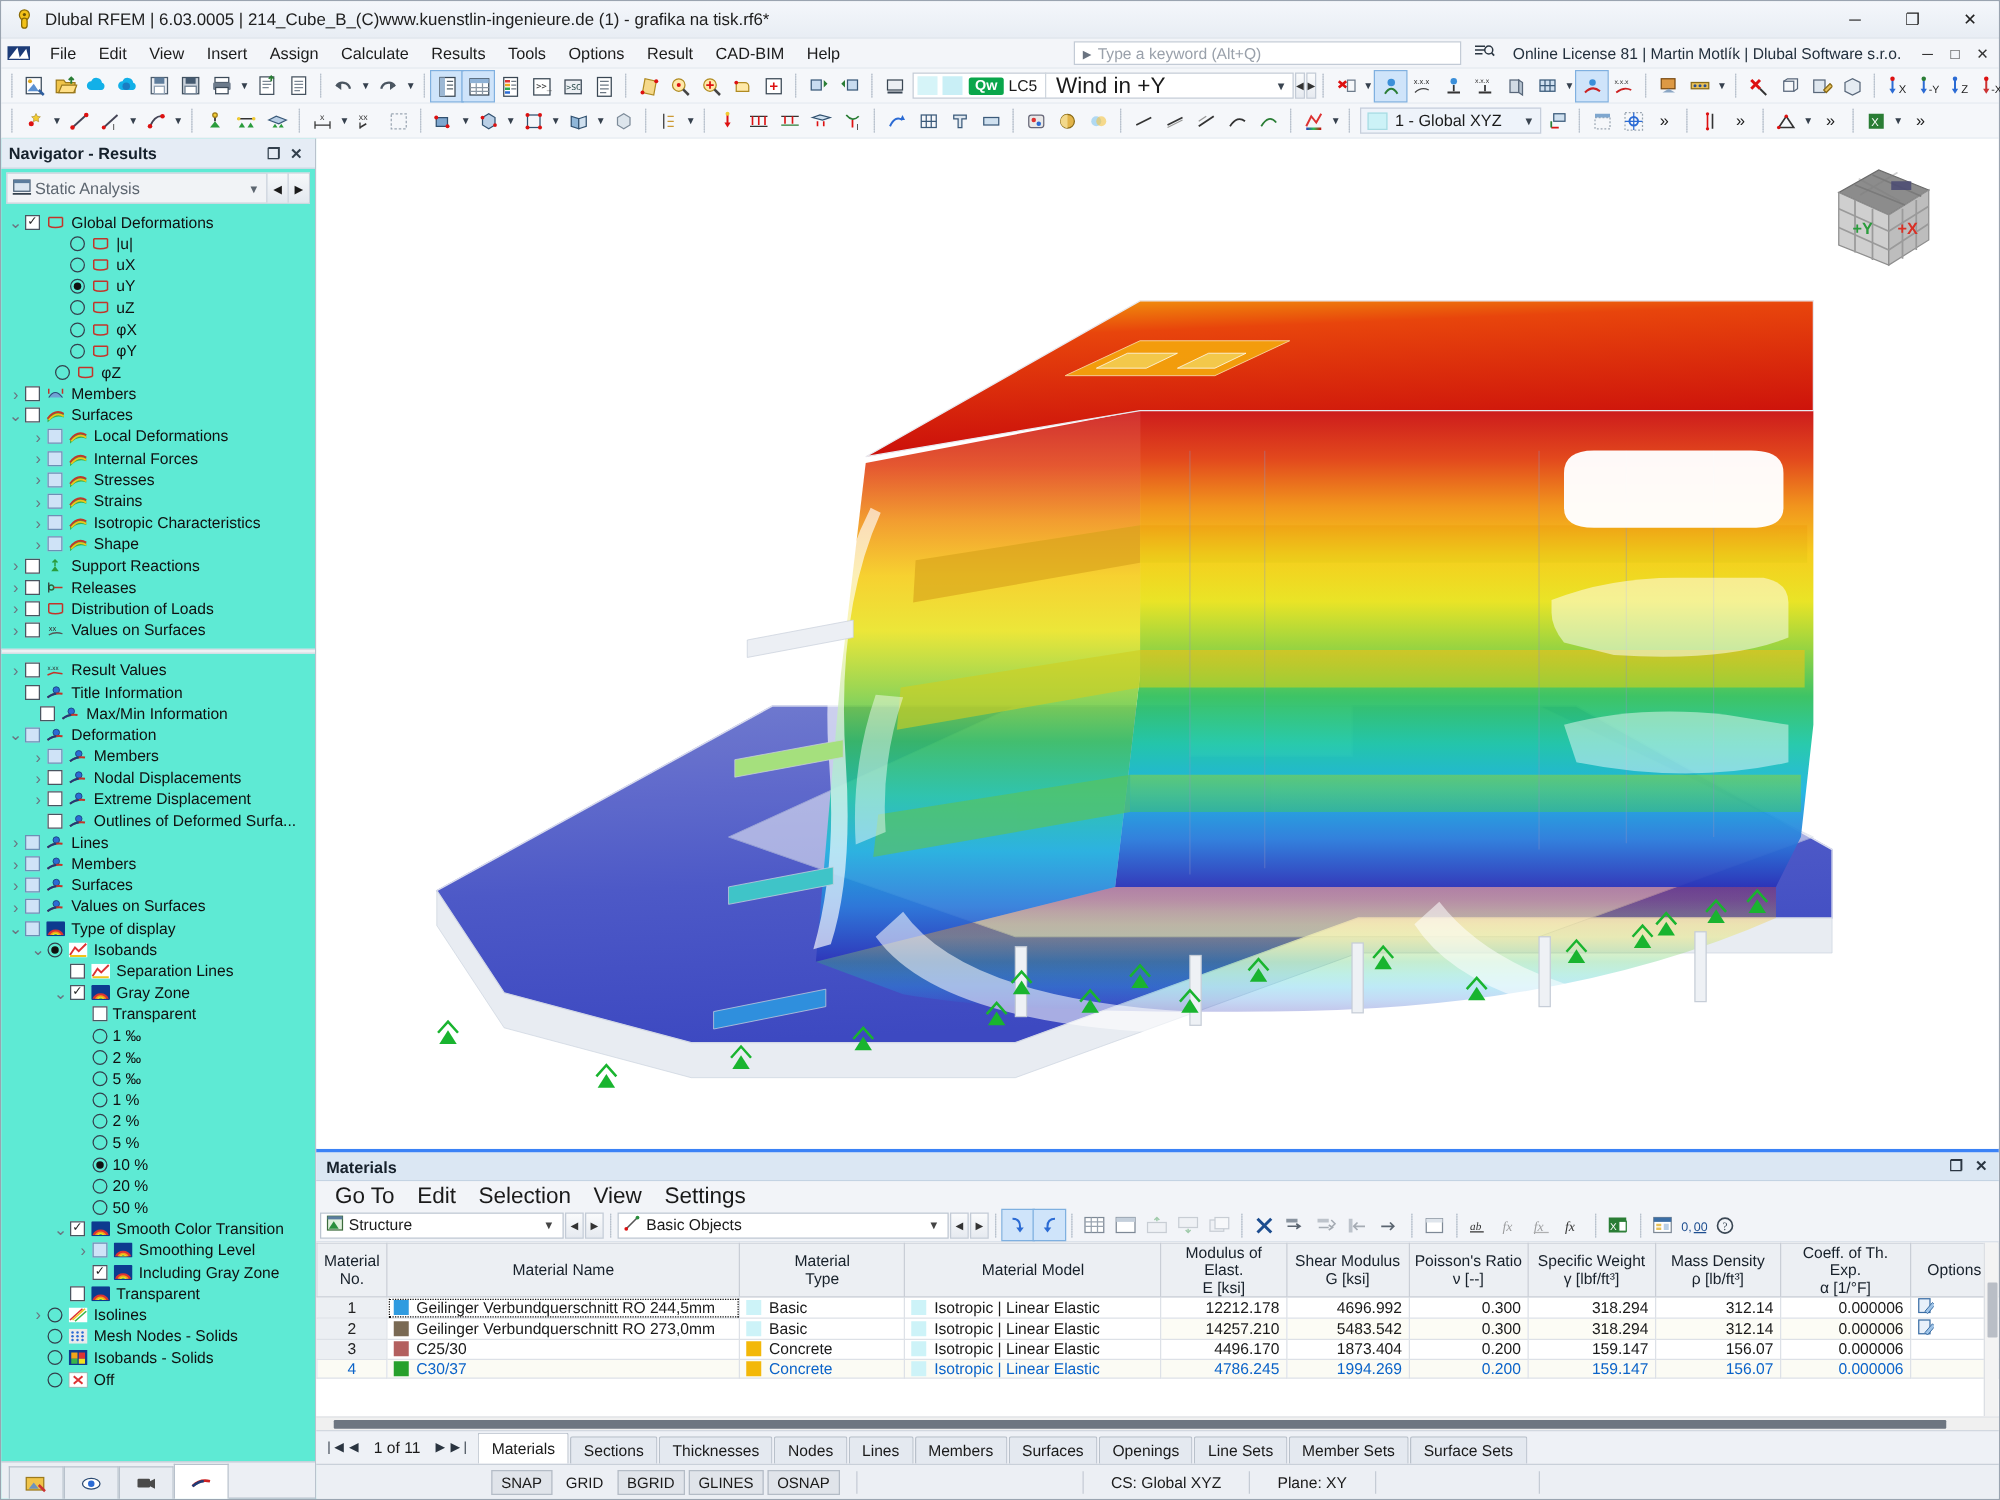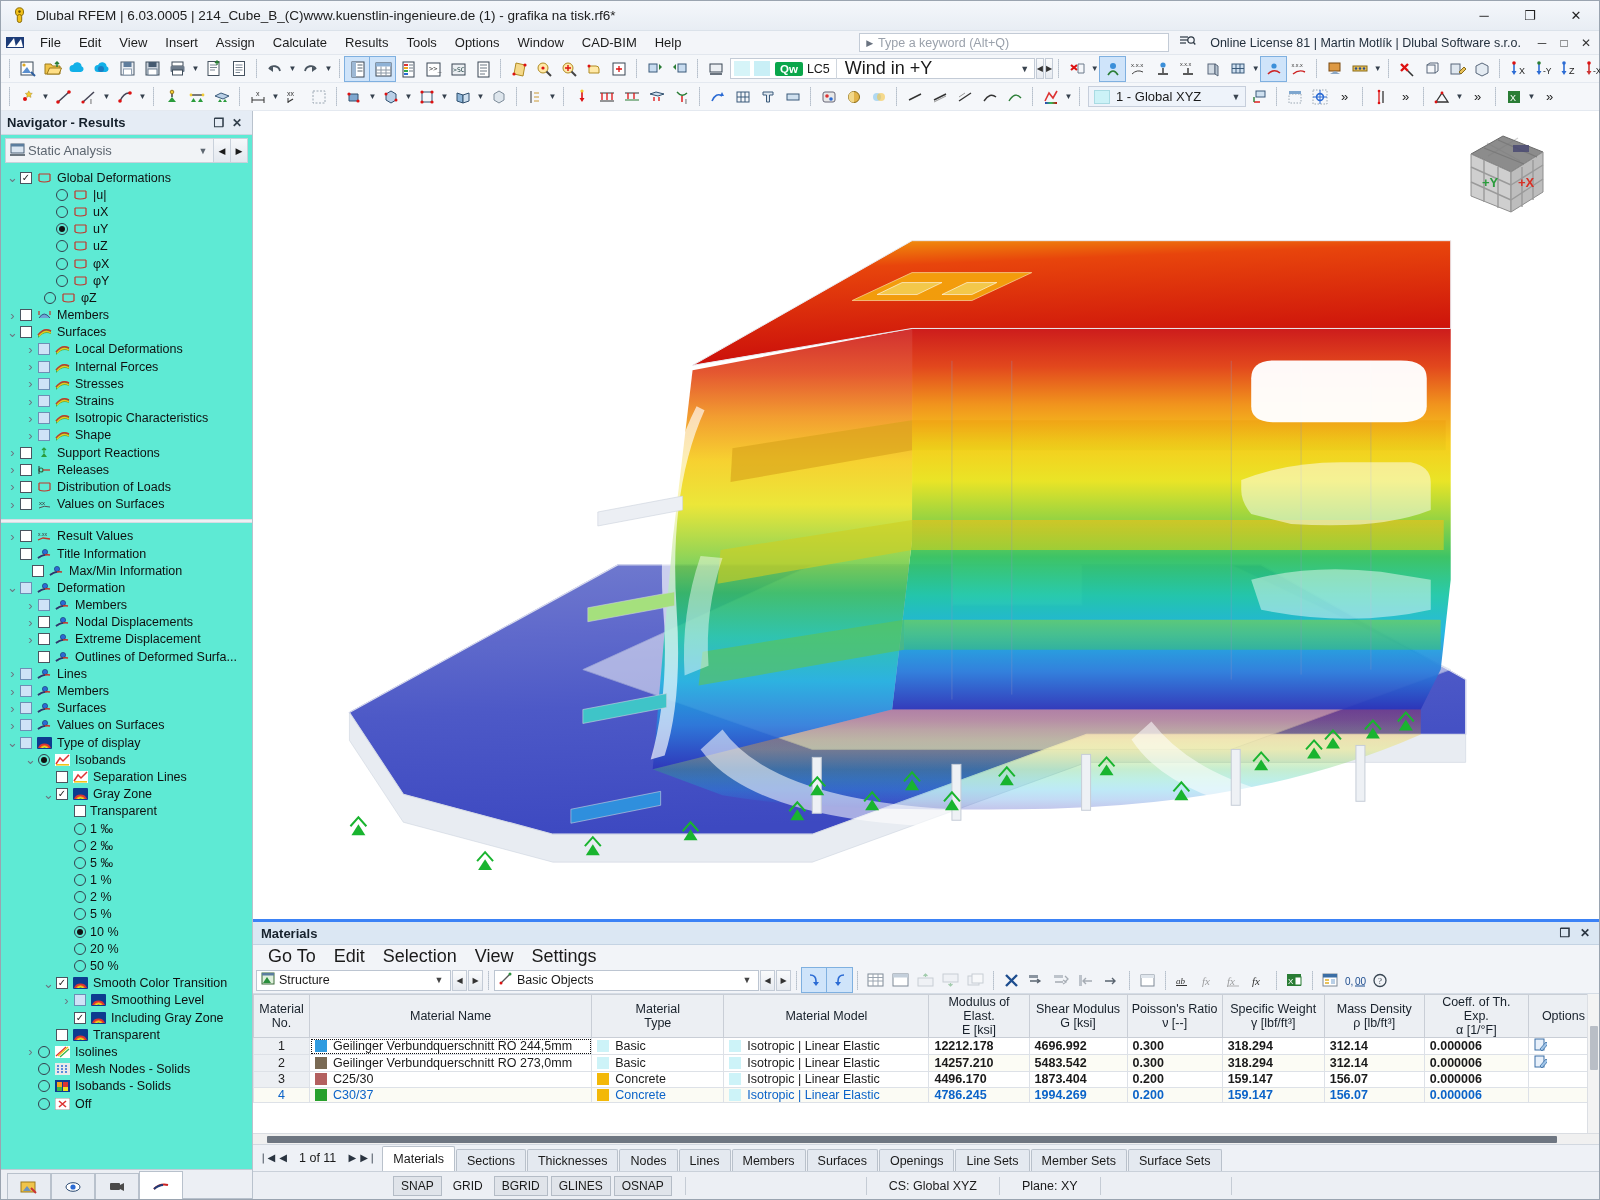--- a/index.html
+++ b/index.html
@@ -55,21 +55,21 @@
   .lcqw { background:#0aa64b; color:#fff; font-weight:bold; font-size:11.5px;
           padding:1px 5px; border-radius:2px; margin:0 4px;}
   .lcno { font-size:12.5px; padding-right:6px; }
   .lcname { border-left:1px solid #cfd6de; padding:0 8px; width:180px;
             font-size:18px; }
   .cbcaret { width:18px; text-align:center; color:#3a4450; font-size:9px;}
   .spin { width:15px; height:21px; background:linear-gradient(#fafbfc,#e6eaf0);
           border:1px solid #c3cbd6; display:flex; align-items:center;
           justify-content:center; font-size:8px; color:#333; margin-left:1px;}
   .csbox { display:flex; align-items:center; height:21px; background:#eef3fa;
-           border:1px solid #c6cedb; width:158px; margin-left:3px;}
+           border:1px solid #c6cedb; width:145px; margin-left:3px;}
   .csbox .sw { width:16px; height:14px; background:#ccf2f7; margin:0 6px 0 5px;
                border:1px solid #a9dbe3;}
 
   
   .body { flex:1; display:flex; min-height:0; }
 
   
   .nav { width:252px; background:#5eead4; border-right:1px solid #b9c2cd;
          display:flex; flex-direction:column; }
   .navhead { height:24px; background:#e5ecf5; display:flex; align-items:center;
@@ -134,21 +134,21 @@
   .ddl .cv { width:22px; text-align:center; color:#444; font-size:9px;}
 
   
   .tblwrap { flex:1; overflow:hidden; background:#fff; position:relative;}
   table.mat { border-collapse:collapse; width:100%; font-size:12.5px; table-layout:fixed;}
   table.mat th { background:#eceff3; border:1px solid #c9ced6; font-weight:normal;
                  height:36px; color:#17202a; padding:0 4px; vertical-align:middle;}
   table.mat td { border:1px solid #dde1e7; height:15.6px; padding:0 5px;
                  white-space:nowrap; overflow:hidden; }
   table.mat tr.sel td { color:#0b63c8; background:#fbfbf4;}
-  td.num { text-align:left;font-weight:bold; }
+  td.num { text-align:right; }
   td.ctr { text-align:center; background:#eceff3; color:#222;}
   .sw { display:inline-block; width:12px; height:12px; vertical-align:-2px;
         margin-right:6px; }
   .cellact { outline:1.4px dotted #111; outline-offset:-2px; }
   .altrow { background:#fcfcf5; }
   .hscroll { height:11px; background:#f0f0f0; border-top:1px solid #dadde2;
              display:flex; align-items:center;}
   .hscroll .thumb { height:7px; background:#6e7681; margin-left:14px; width:1290px;
                     border-radius:1px;}
   .vscroll { position:absolute; right:0; top:0; width:12px; bottom:0;
@@ -209,21 +209,21 @@
     <div id="menu-items" style="display:flex">
         <div class="menuitem">File</div>
         <div class="menuitem">Edit</div>
         <div class="menuitem">View</div>
         <div class="menuitem">Insert</div>
         <div class="menuitem">Assign</div>
         <div class="menuitem">Calculate</div>
         <div class="menuitem">Results</div>
         <div class="menuitem">Tools</div>
         <div class="menuitem">Options</div>
-        <div class="menuitem">Window</div>
+        <div class="menuitem">Result</div>
         <div class="menuitem">CAD-BIM</div>
         <div class="menuitem">Help</div>
       </div>
     <div class="menu-right">
       <div class="kwbox">
         <span class="arr">▶</span>
         <span>Type a keyword (Alt+Q)</span>
       </div>
       <span style="margin-left:10px;">
         <svg width="17" height="14" viewBox="0 0 17 14">

